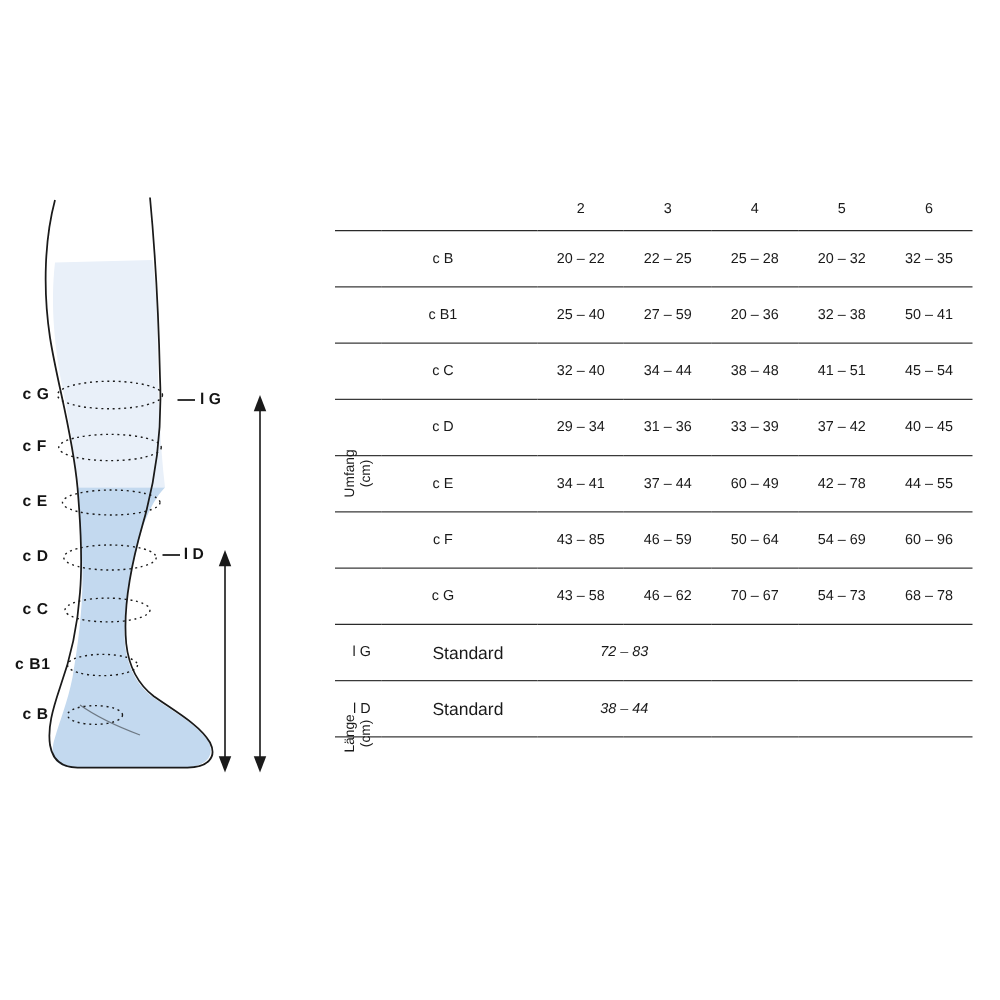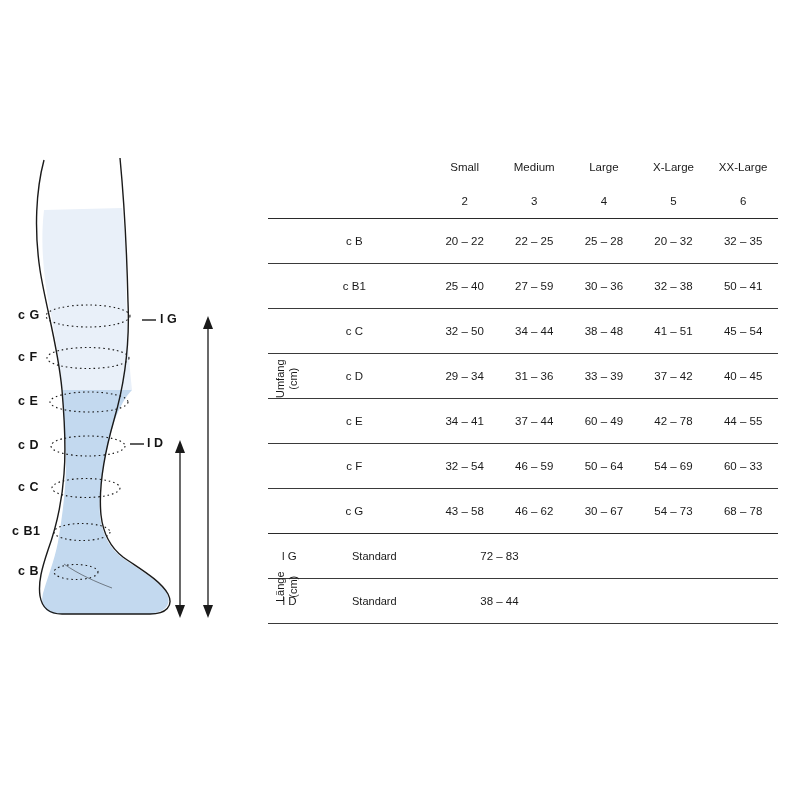--- a/index.html
+++ b/index.html
@@ -108,25 +108,26 @@
   .len-lbl {
     text-align: left;
     padding-left: 6px !important;
     width: 30px;
     font-weight: bold;
     font-size: 11.5px;
   }
   .len-std {
     text-align: left;
     padding-left: 14px !important;
-    font-size: 11px;
+    font-size: 14px;
   }
   .len-val {
     text-align: center;
     font-size: 11.5px;
+    font-style: italic;
   }
 
   
   .vlabel {
     position: absolute;
     transform-origin: 0 0;
     transform: rotate(-90deg);
     font-size: 11px;
     text-align: center;
     line-height: 1.15;
@@ -206,29 +207,20 @@
         <col style="width:34px">
         <col style="width:96px">
         <col style="width:68px">
         <col style="width:68px">
         <col style="width:68px">
         <col style="width:68px">
         <col style="width:68px">
       </colgroup>
       <tbody>
 
-        <tr>
-          <td class="grp-col"></td>
-          <td class="lbl-col"></td>
-          <td class="hdr-name">Small</td>
-          <td class="hdr-name">Medium</td>
-          <td class="hdr-name">Large</td>
-          <td class="hdr-name">X-Large</td>
-          <td class="hdr-name">XX-Large</td>
-        </tr>
 
         <tr>
           <td class="grp-col"></td>
           <td class="lbl-col"></td>
           <td class="hdr-num">2</td>
           <td class="hdr-num">3</td>
           <td class="hdr-num">4</td>
           <td class="hdr-num">5</td>
           <td class="hdr-num">6</td>
         </tr>
@@ -241,29 +233,29 @@
           <td class="val">25 – 28</td>
           <td class="val">20 – 32</td>
           <td class="val">32 – 35</td>
         </tr>
 
         <tr class="datarow rowline">
           <td class="grp-col"></td>
           <td class="lbl-col">c B1</td>
           <td class="val">25 – 40</td>
           <td class="val">27 – 59</td>
-          <td class="val">30 – 36</td>
+          <td class="val">20 – 36</td>
           <td class="val">32 – 38</td>
           <td class="val">50 – 41</td>
         </tr>
 
         <tr class="datarow rowline">
           <td class="grp-col"></td>
           <td class="lbl-col">c C</td>
-          <td class="val">32 – 50</td>
+          <td class="val">32 – 40</td>
           <td class="val">34 – 44</td>
           <td class="val">38 – 48</td>
           <td class="val">41 – 51</td>
           <td class="val">45 – 54</td>
         </tr>
 
         <tr class="datarow rowline">
           <td class="grp-col"></td>
           <td class="lbl-col">c D</td>
           <td class="val">29 – 34</td>
@@ -279,33 +271,33 @@
           <td class="val">34 – 41</td>
           <td class="val">37 – 44</td>
           <td class="val">60 – 49</td>
           <td class="val">42 – 78</td>
           <td class="val">44 – 55</td>
         </tr>
 
         <tr class="datarow rowline">
           <td class="grp-col"></td>
           <td class="lbl-col">c F</td>
-          <td class="val">32 – 54</td>
+          <td class="val">43 – 85</td>
           <td class="val">46 – 59</td>
           <td class="val">50 – 64</td>
           <td class="val">54 – 69</td>
-          <td class="val">60 – 33</td>
+          <td class="val">60 – 96</td>
         </tr>
 
         <tr class="datarow rowline">
           <td class="grp-col"></td>
           <td class="lbl-col">c G</td>
           <td class="val">43 – 58</td>
           <td class="val">46 – 62</td>
-          <td class="val">30 – 67</td>
+          <td class="val">70 – 67</td>
           <td class="val">54 – 73</td>
           <td class="val">68 – 78</td>
         </tr>
 
         <tr class="len-row rowline thick-top">
           <td class="len-lbl">l G</td>
           <td class="len-std">Standard</td>
           <td class="len-val" colspan="2">72 – 83</td>
           <td></td>
           <td></td>

